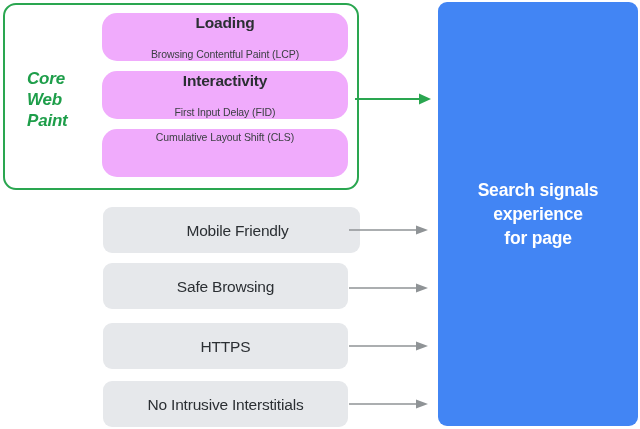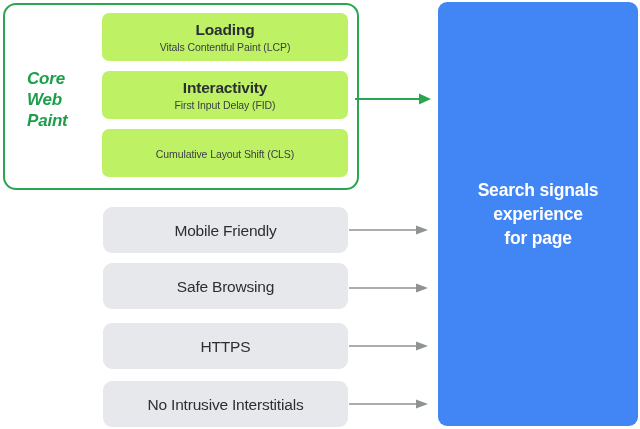--- a/index.html
+++ b/index.html
@@ -47,26 +47,26 @@
     font-style: italic;
   }
   .cwv-label span { display: block; }
 
   
   .metric-card {
     position: absolute;
     left: 102px;
     width: 246px;
     height: 48px;
-    background: #bef264;
-    border-radius: 7px;
+    background: #f0abfc;
+    border-radius: 15px;
     display: flex;
     flex-direction: column;
     align-items: center;
-    justify-content: center;
+    justify-content: space-between;
   }
   .metric-card.m0 { top: 13px; }
   .metric-card.m1 { top: 71px; }
   .metric-card.m2 { top: 129px; }
 
   .metric-title {
     font-size: 15.5px;
     font-weight: bold;
     color: #2b2f33;
     line-height: 19px;
@@ -86,21 +86,21 @@
     position: absolute;
     left: 103px;
     width: 245px;
     height: 46px;
     background: #e6e8eb;
     border-radius: 9px;
     display: flex;
     align-items: center;
     justify-content: center;
   }
-  .signal-card.s0 { top: 207px; }
+  .signal-card.s0 { top: 207px; padding-left: 12px; }
   .signal-card.s1 { top: 263px; }
   .signal-card.s2 { top: 323px; }
   .signal-card.s3 { top: 381px; }
 
   .signal-label {
     font-size: 15.5px;
     font-weight: normal;
     color: #2b2f33;
     line-height: 19px;
     letter-spacing: -0.2px;
@@ -161,21 +161,21 @@
   <div class="cwv-container">
     <div class="cwv-label">
       <span>Core</span>
       <span>Web</span>
       <span>Paint</span>
     </div>
   </div>
 
   <div class="metric-card m0">
     <div class="metric-title">Loading</div>
-    <div class="metric-sub">Vitals Contentful Paint (LCP)</div>
+    <div class="metric-sub">Browsing Contentful Paint (LCP)</div>
   </div>
 
   <div class="metric-card m1">
     <div class="metric-title">Interactivity</div>
     <div class="metric-sub">First Input Delay (FID)</div>
   </div>
 
   <div class="metric-card m2">
     <div class="metric-sub">Cumulative Layout Shift (CLS)</div>
   </div>

